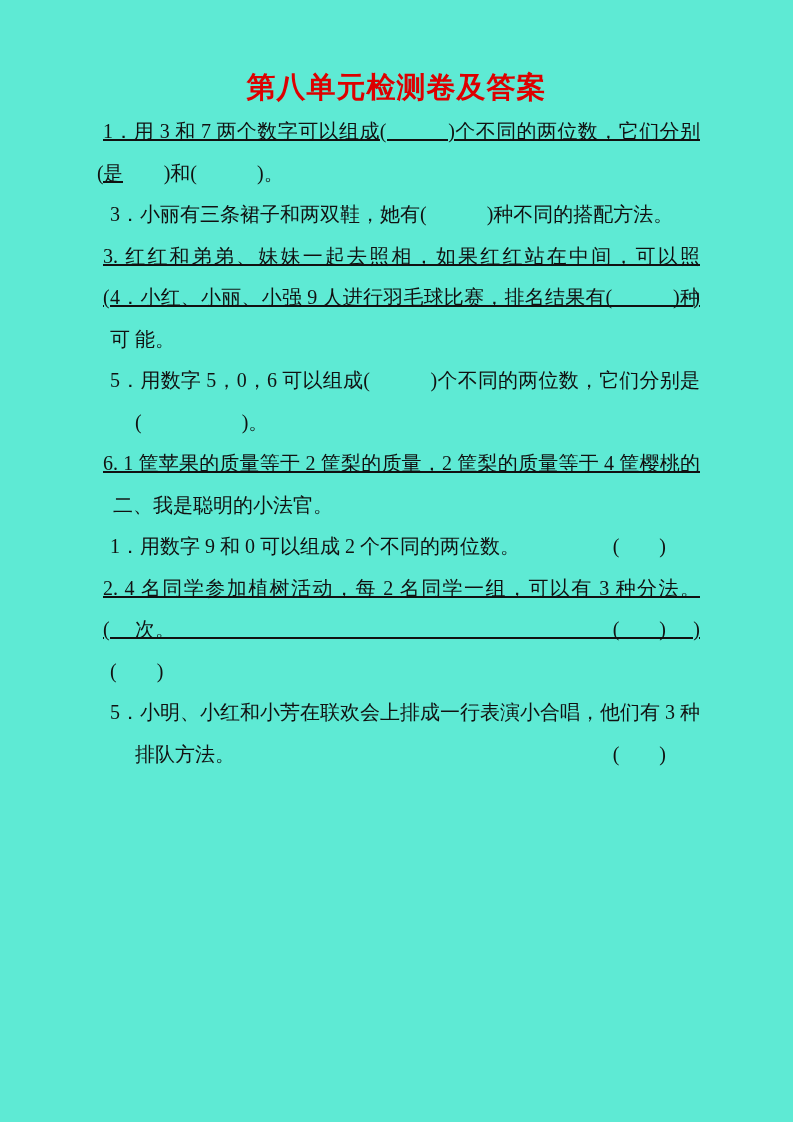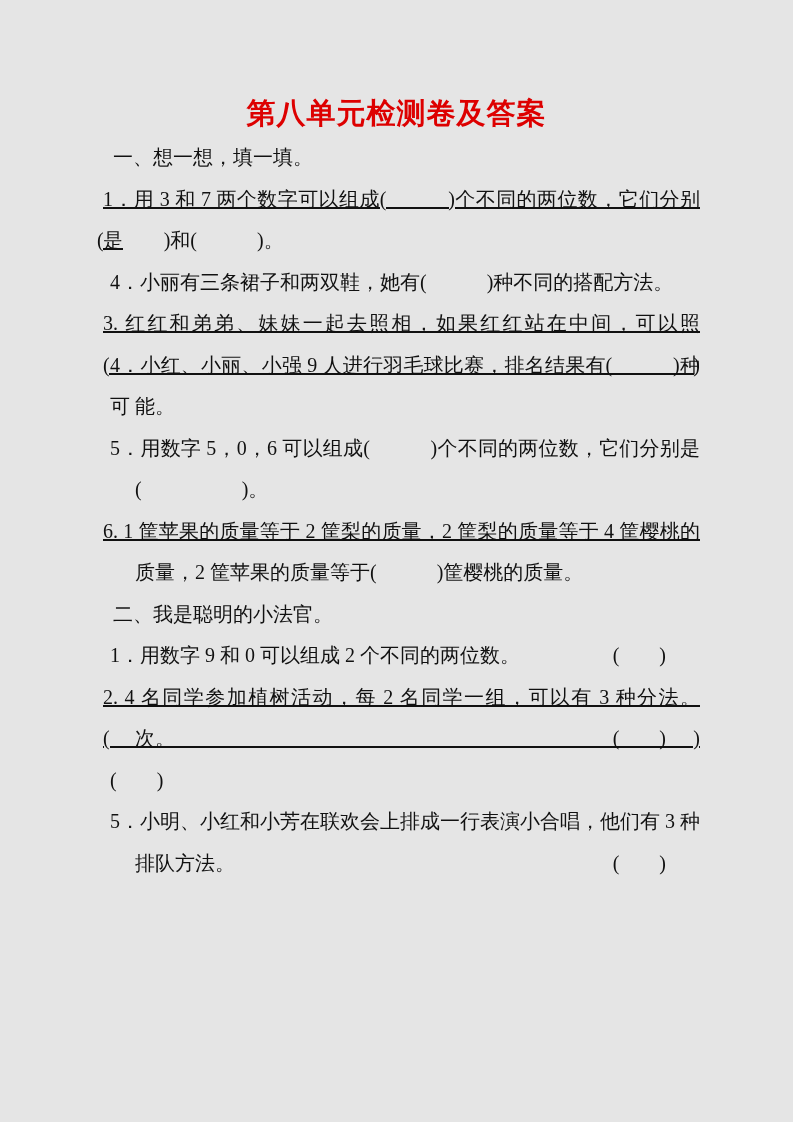--- a/index.html
+++ b/index.html
@@ -5,22 +5,22 @@
   html, body { margin: 0; padding: 0; }
   body {
     width: 793px; height: 1122px;
     background: #ffffff;
     font-family: "Liberation Serif", "DejaVu Serif", serif;
     color: #111111;
   }
   .page {
     position: relative;
     width: 793px; height: 1122px;
-    background: #e5e5e5;
-    padding-top: 94px;
+    background: #5eead4;
+    padding-top: 68px;
     box-sizing: border-box;
     overflow: hidden;
   }
   .title {
     text-align: center;
     font-family: "Liberation Sans", "DejaVu Sans", sans-serif;
     font-weight: bold;
     font-size: 29px;
     line-height: 38px;
     color: #dd0000;
@@ -56,37 +56,35 @@
 </style>
 </head>
 <body>
 
 <div class="page">
 
   <div class="title">第八单元检测卷及答案</div>
 
   <div class="content">
 
-    <div class="ln i-a">一、想一想，填一填。</div>
 
     <div class="ln i-sm full">1．用 3 和 7 两个数字可以组成(　　　)个不同的两位数，它们分别是</div>
     <div class="ln">(　　　)和(　　　)。</div>
 
-    <div class="ln i-md">4．小丽有三条裙子和两双鞋，她有(　　　)种不同的搭配方法。</div>
+    <div class="ln i-md">3．小丽有三条裙子和两双鞋，她有(　　　)种不同的搭配方法。</div>
 
     <div class="ln i-sm full">3. 红红和弟弟、妹妹一起去照相，如果红红站在中间，可以照(　　　)</div>
 
     <div class="ln i-md full">4．小红、小丽、小强 9 人进行羽毛球比赛，排名结果有(　　　)种可</div>
     <div class="ln i-c">能。</div>
 
     <div class="ln i-md full">5．用数字 5，0，6 可以组成(　　　)个不同的两位数，它们分别是</div>
     <div class="ln i-c">(　　　　　)。</div>
 
     <div class="ln i-sm full">6. 1 筐苹果的质量等于 2 筐梨的质量，2 筐梨的质量等于 4 筐樱桃的</div>
-    <div class="ln i-c">质量，2 筐苹果的质量等于(　　　)筐樱桃的质量。</div>
 
     <div class="ln i-a">二、我是聪明的小法官。</div>
 
     <div class="ln i-md row">
       <span>1．用数字 9 和 0 可以组成 2 个不同的两位数。</span>
       <span class="blank">(　　)</span>
     </div>
 
     <div class="ln i-sm full">2. 4 名同学参加植树活动，每 2 名同学一组，可以有 3 种分法。(　　)</div>
 

